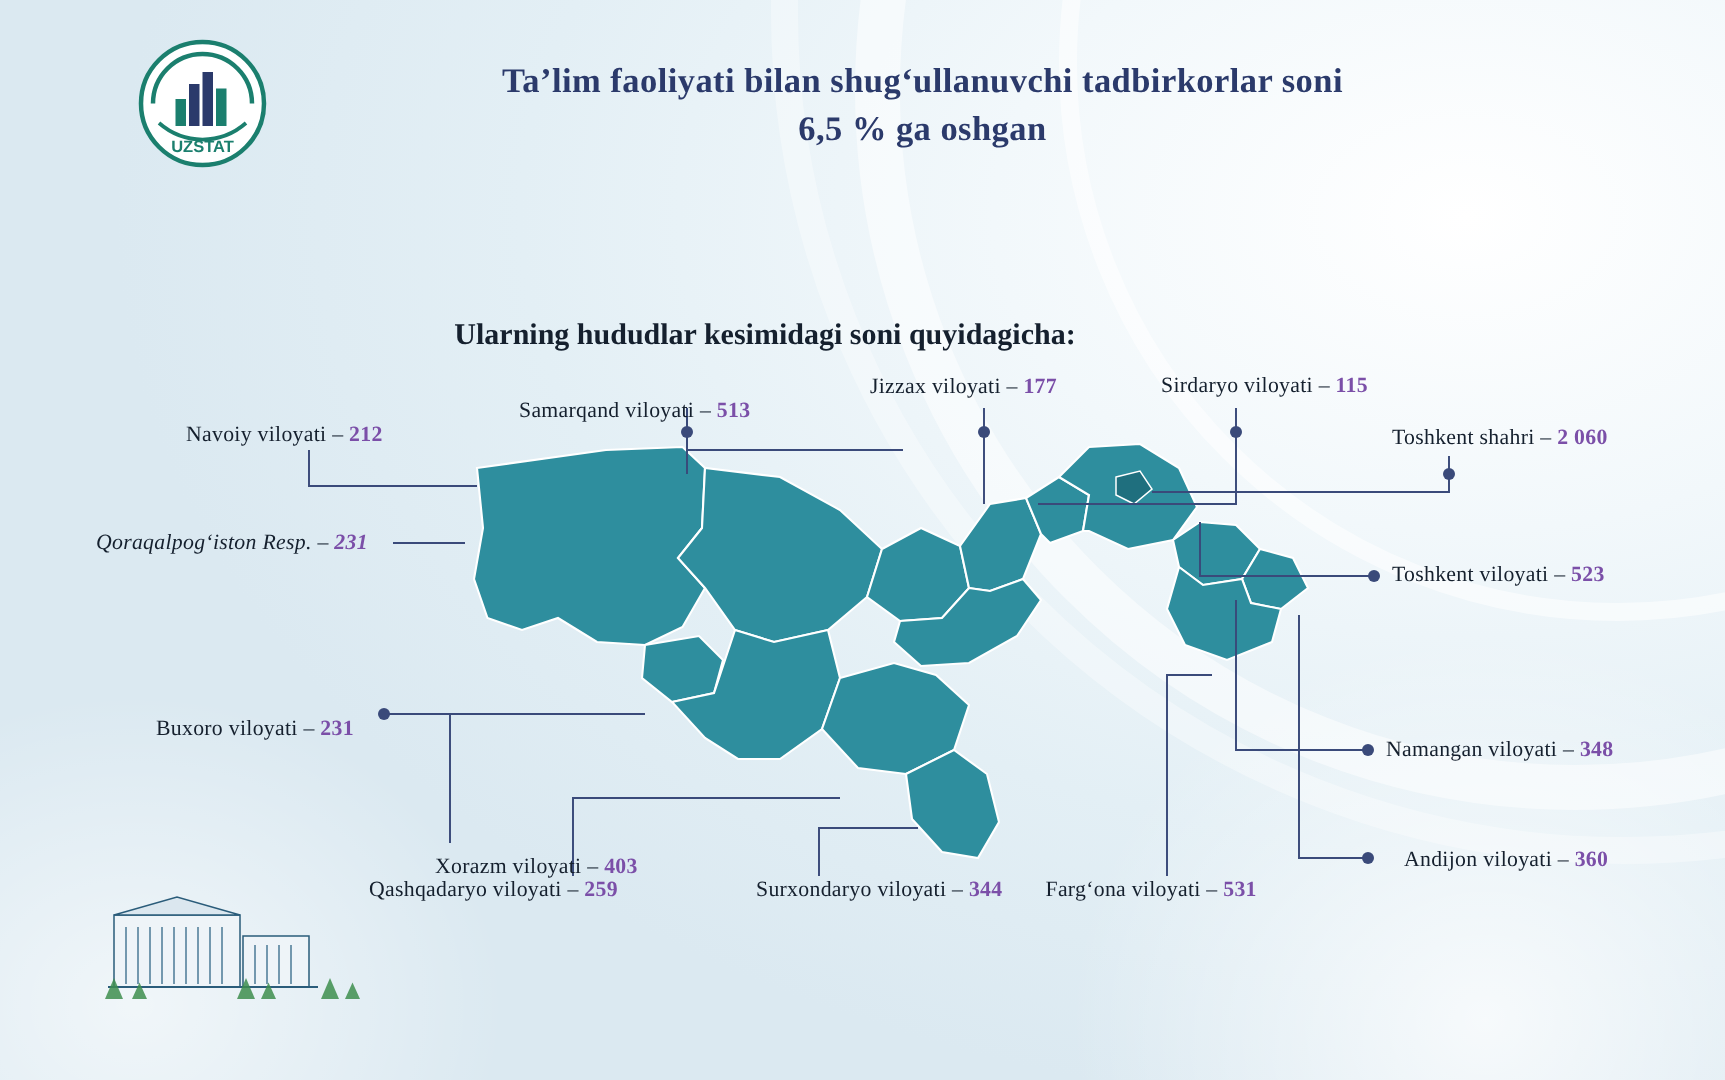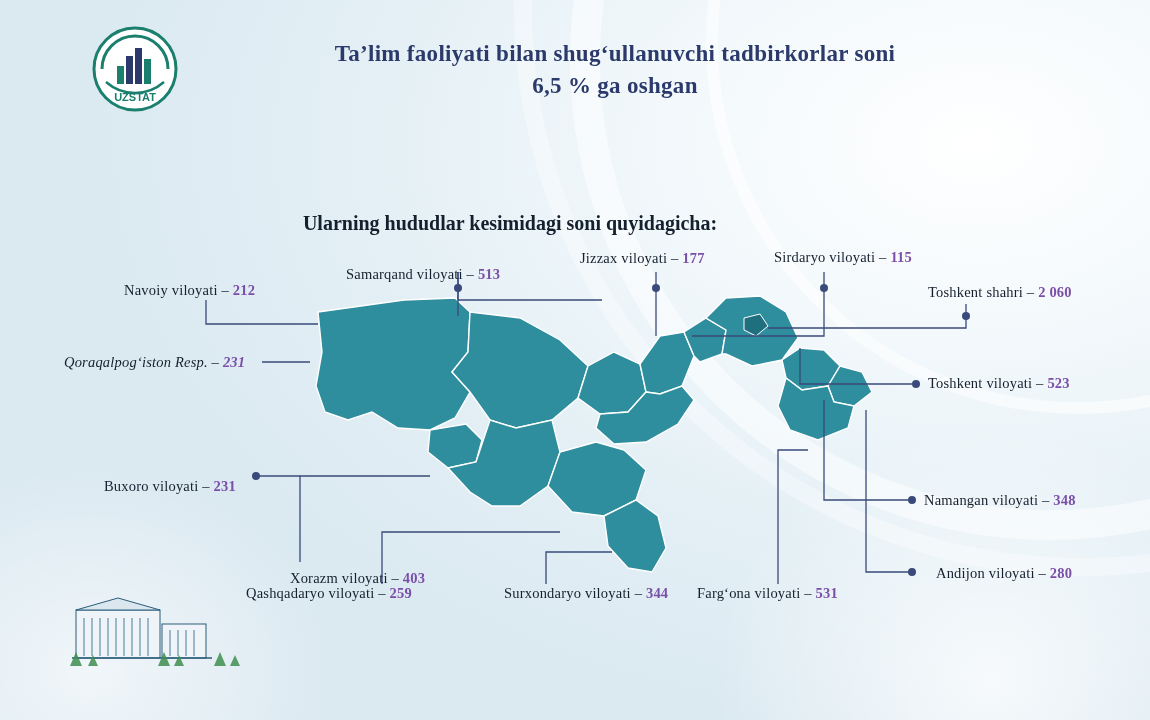--- a/index.html
+++ b/index.html
@@ -300,21 +300,21 @@
 
   <div class="lbl" style="left:924px; top:492px;">
     <span>Namangan viloyati</span>
     <span class="d">–</span>
     <span class="v">348</span>
   </div>
 
   <div class="lbl" style="left:936px; top:565px;">
     <span>Andijon viloyati</span>
     <span class="d">–</span>
-    <span class="v">280</span>
+    <span class="v">360</span>
   </div>
 
   <div class="lbl" style="left:290px; top:570px;">
     <span>Xorazm viloyati</span>
     <span class="d">–</span>
     <span class="v">403</span>
   </div>
 
   <div class="lbl" style="left:246px; top:585px;">
     <span>Qashqadaryo viloyati</span>

